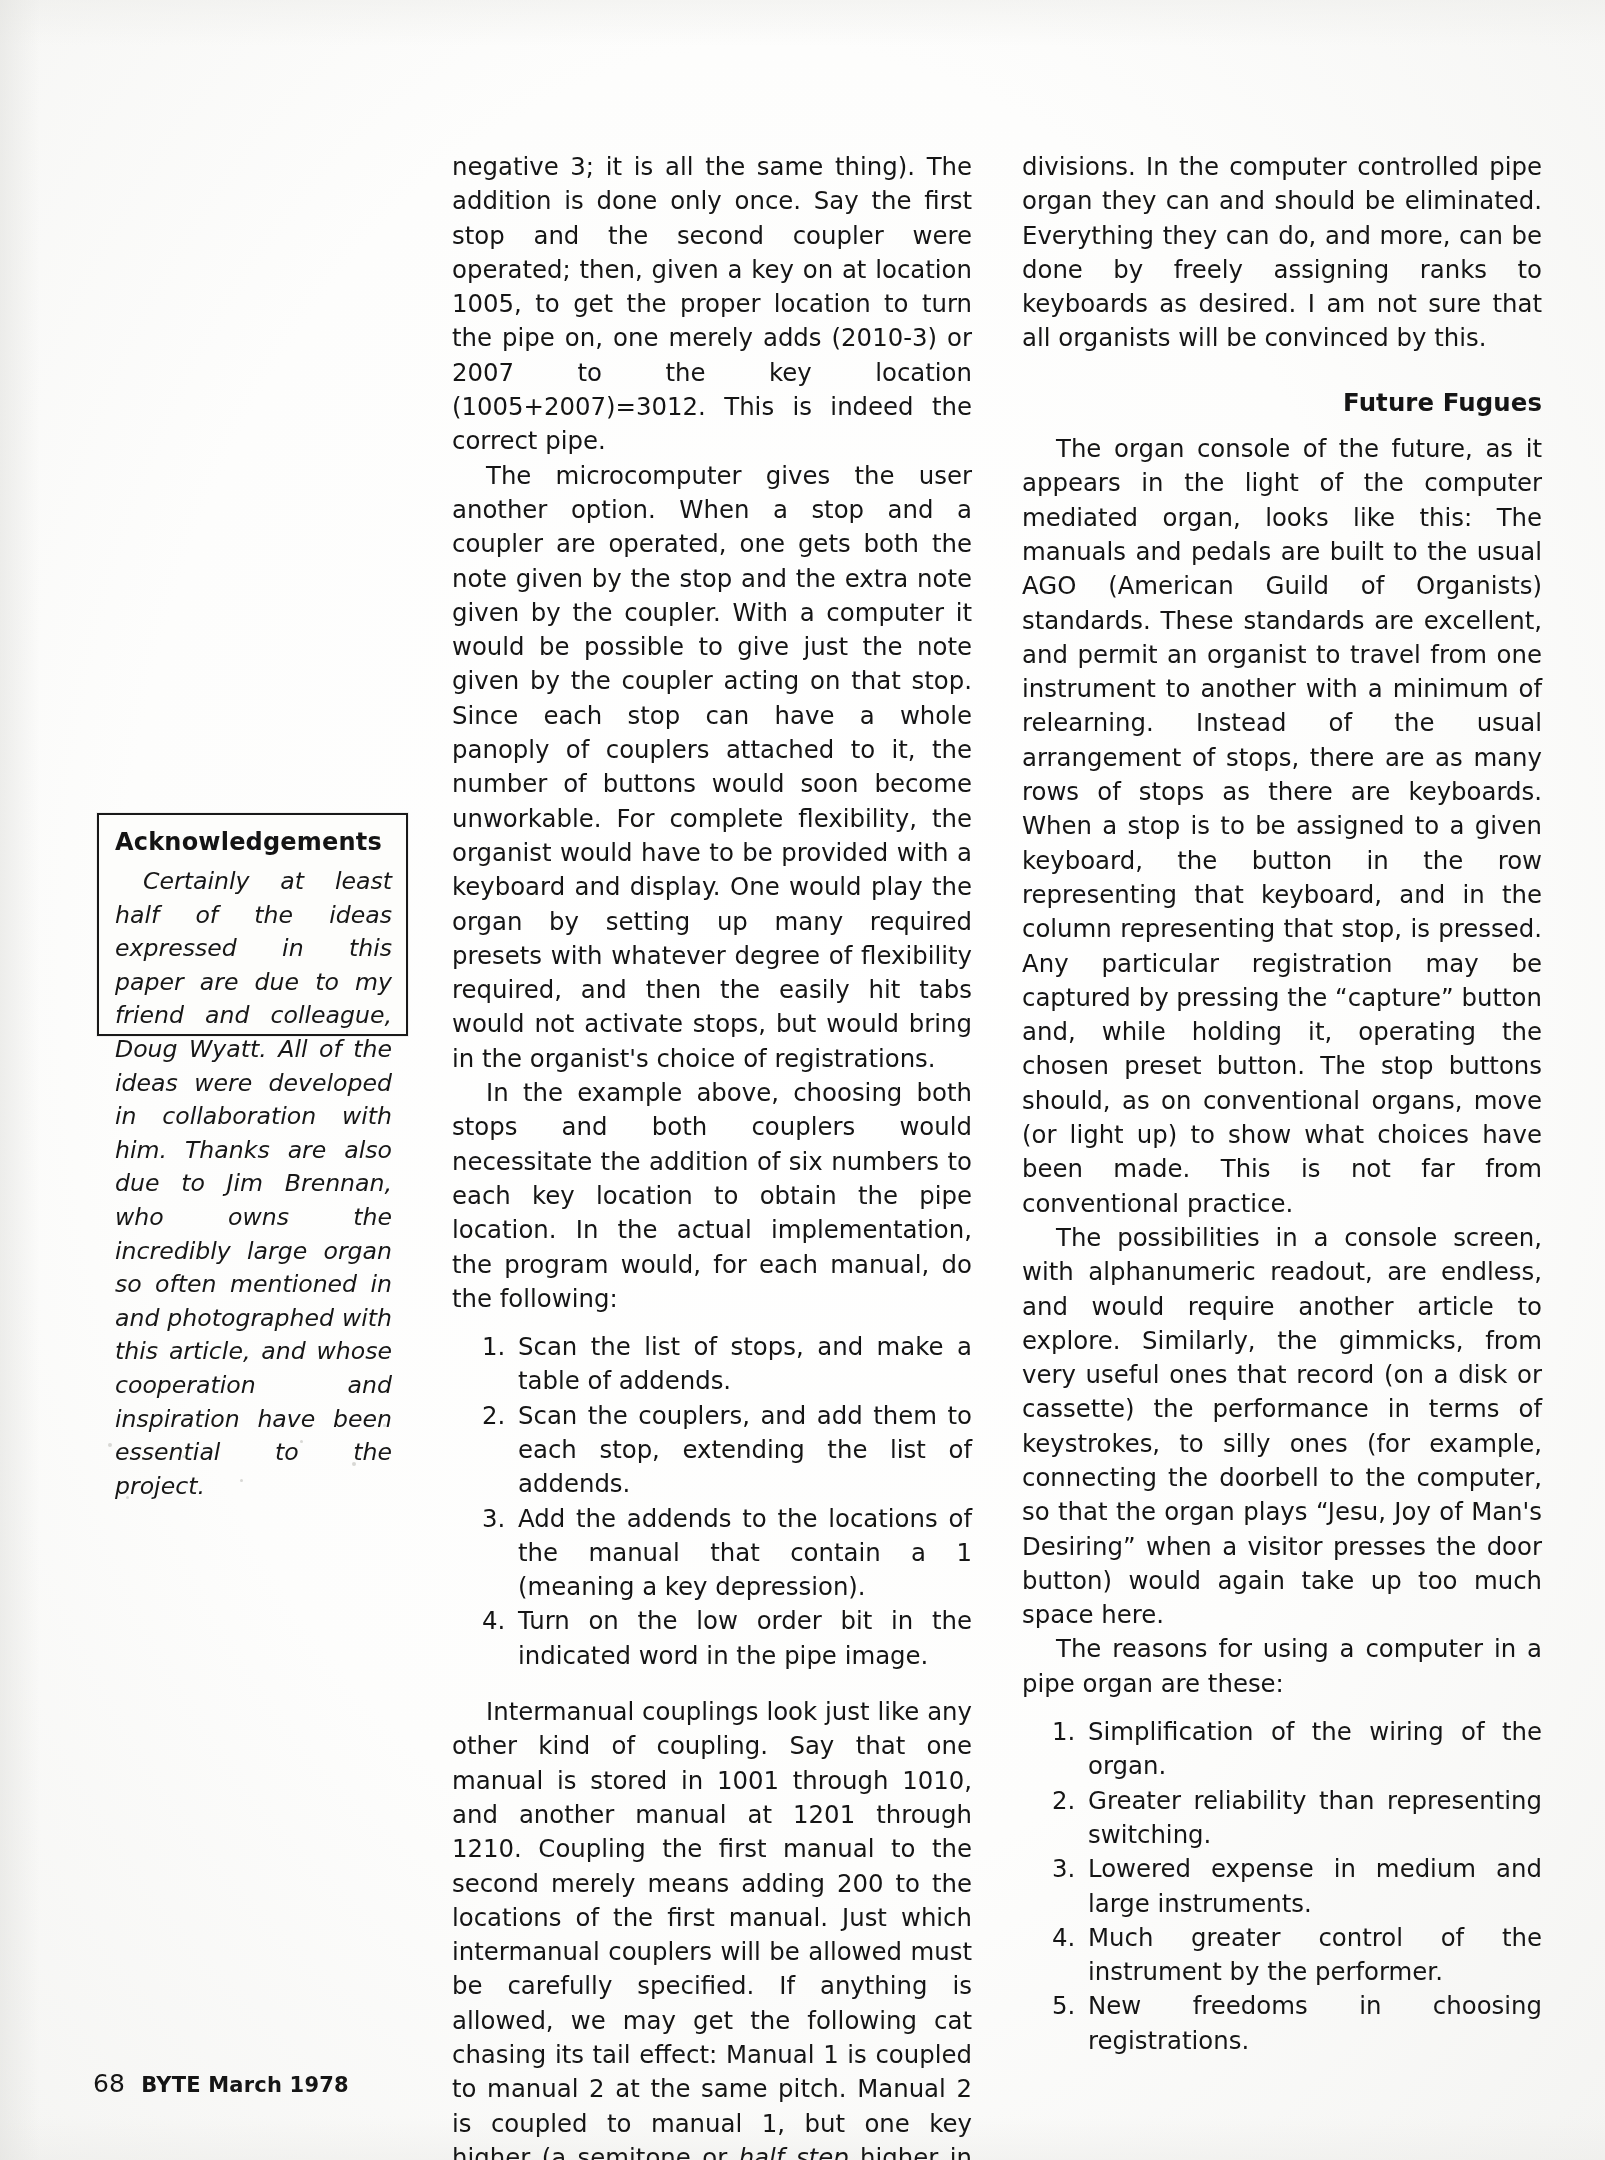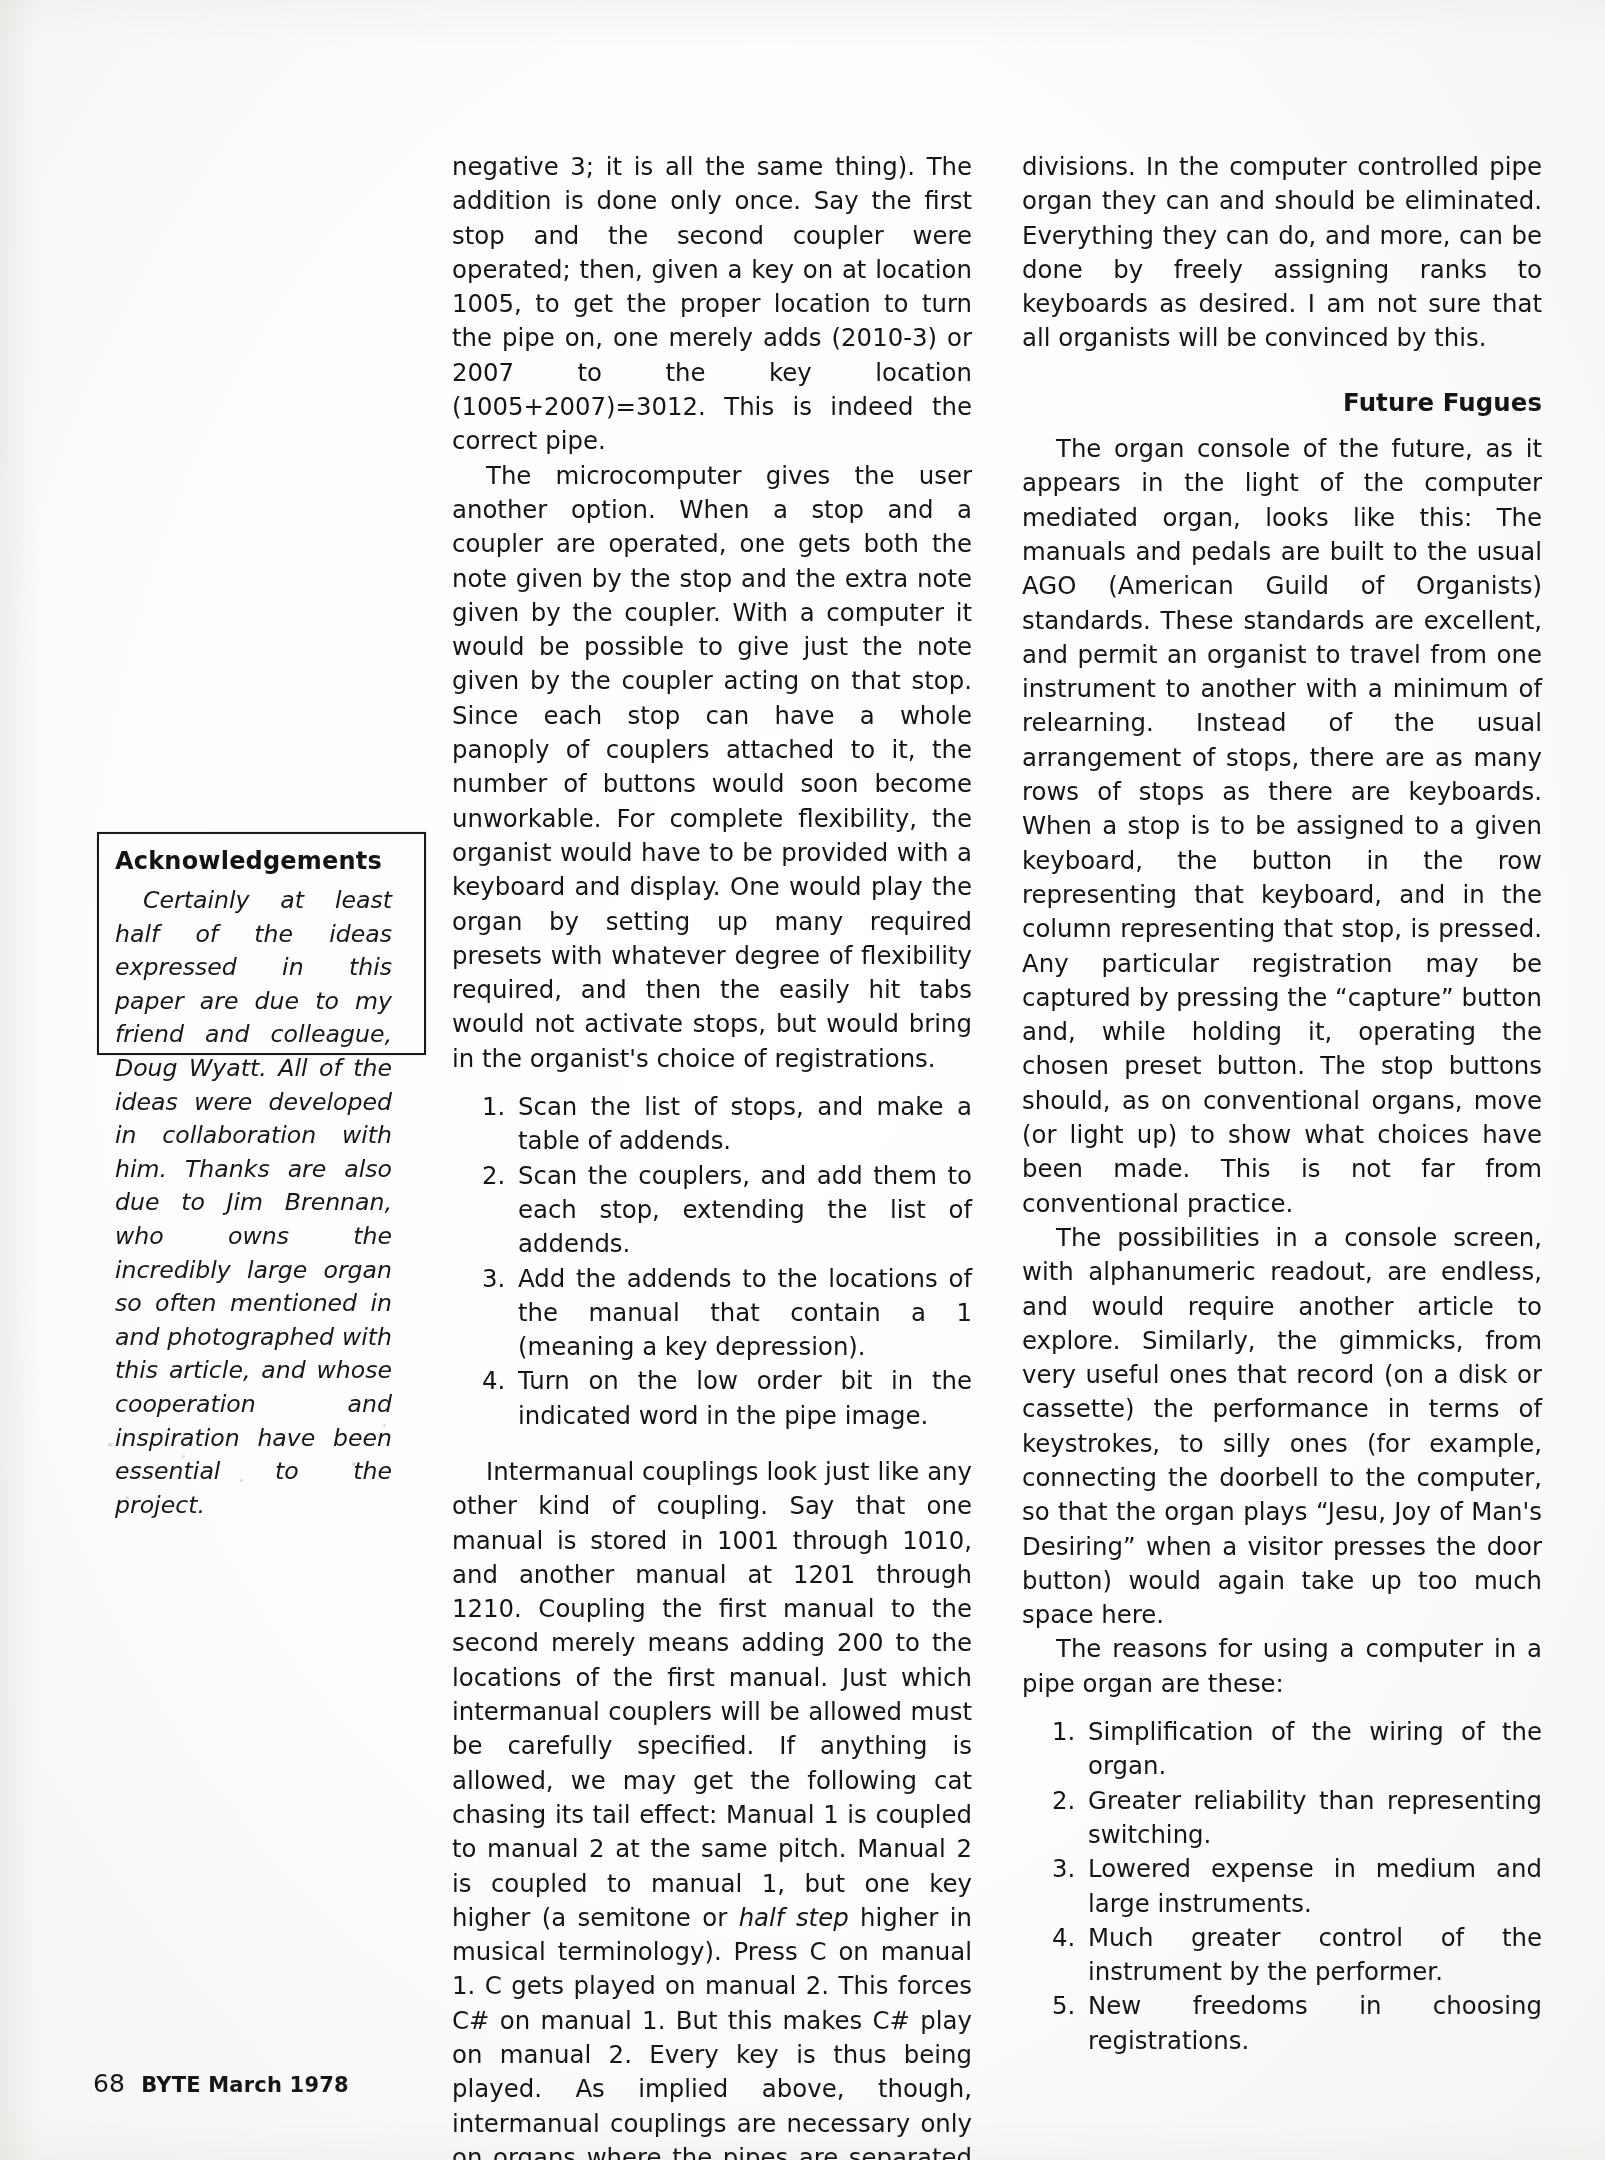--- a/index.html
+++ b/index.html
@@ -91,27 +91,27 @@
     top: 0;
     width: 30px;
     text-align: left;
   }
   ol.numlist.pad { margin-bottom: 22px; }
 
   
   .ack-box {
     position: absolute;
     left: 97px;
-    top: 832px;
+    top: 813px;
     width: 277px;
     height: 195px;
     border: 2px solid #191919;
     box-shadow: 0 0 0 1px rgba(20,20,20,.06);
     background: #fdfdfb;
-    padding: 12px 32px 12px 16px;
+    padding: 12px 14px 12px 16px;
     box-sizing: content-box;
   }
   .ack-title {
     font-weight: bold;
     font-size: 24px;
     line-height: 30px;
     color: #141414;
     margin-bottom: 8px;
     letter-spacing: .2px;
   }
@@ -160,20 +160,21 @@
 </head>
 <body>
 
 <div class="page-scan"></div>
 
 <div class="content">
 
   <div class="col col-mid">
     <p>negative 3; it is all the same thing). The addition is done only once. Say the first stop and the second coupler were operated; then, given a key on at location 1005, to get the proper location to turn the pipe on, one merely adds (2010-3) or 2007 to the key location (1005+2007)=3012. This is indeed the correct pipe.</p>
     <p class="indent">The microcomputer gives the user another option. When a stop and a coupler are operated, one gets both the note given by the stop and the extra note given by the coupler. With a computer it would be possible to give just the note given by the coupler acting on that stop. Since each stop can have a whole panoply of couplers attached to it, the number of buttons would soon become unworkable. For complete flexibility, the organist would have to be provided with a keyboard and display. One would play the organ by setting up many required presets with whatever degree of flexibility required, and then the easily hit tabs would not activate stops, but would bring in the organist's choice of registrations.</p>
+    <p class="indent">In the example above, choosing both stops and both couplers would necessitate the addition of six numbers to each key location to obtain the pipe location. In the actual implementation, the program would, for each manual, do the following:</p>
 
     <ol class="numlist pad">
       <li>Scan the list of stops, and make a table of addends.</li>
       <li>Scan the couplers, and add them to each stop, extending the list of addends.</li>
       <li>Add the addends to the locations of the manual that contain a 1 (meaning a key depression).</li>
       <li>Turn on the low order bit in the indicated word in the pipe image.</li>
     </ol>
 
     <p class="indent"><span>Intermanual couplings look just like any other kind of coupling. Say that one manual is stored in 1001 through 1010, and another manual at 1201 through 1210. Coupling the first manual to the second merely means adding 200 to the locations of the first manual. Just which intermanual couplers will be allowed must be carefully specified. If anything is allowed, we may get the following cat chasing its tail effect: Manual 1 is coupled to manual 2 at the same pitch. Manual 2 is coupled to manual 1, but one key higher (a semitone or </span><i class="em">half step</i><span> higher in musical terminology). Press C on manual 1. C gets played on manual 2. This forces C# on manual 1. But this makes C# play on manual 2. Every key is thus being played. As implied above, though, intermanual couplings are necessary only on organs where the pipes are separated into</span></p>
   </div>

